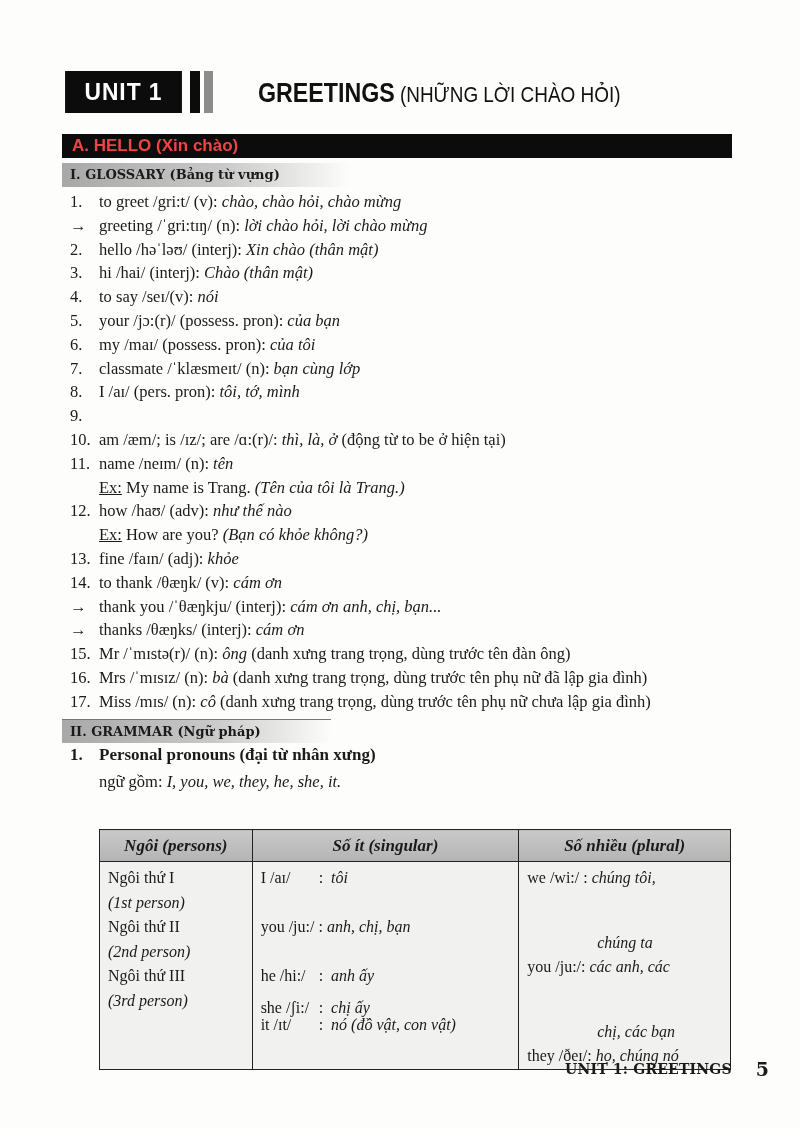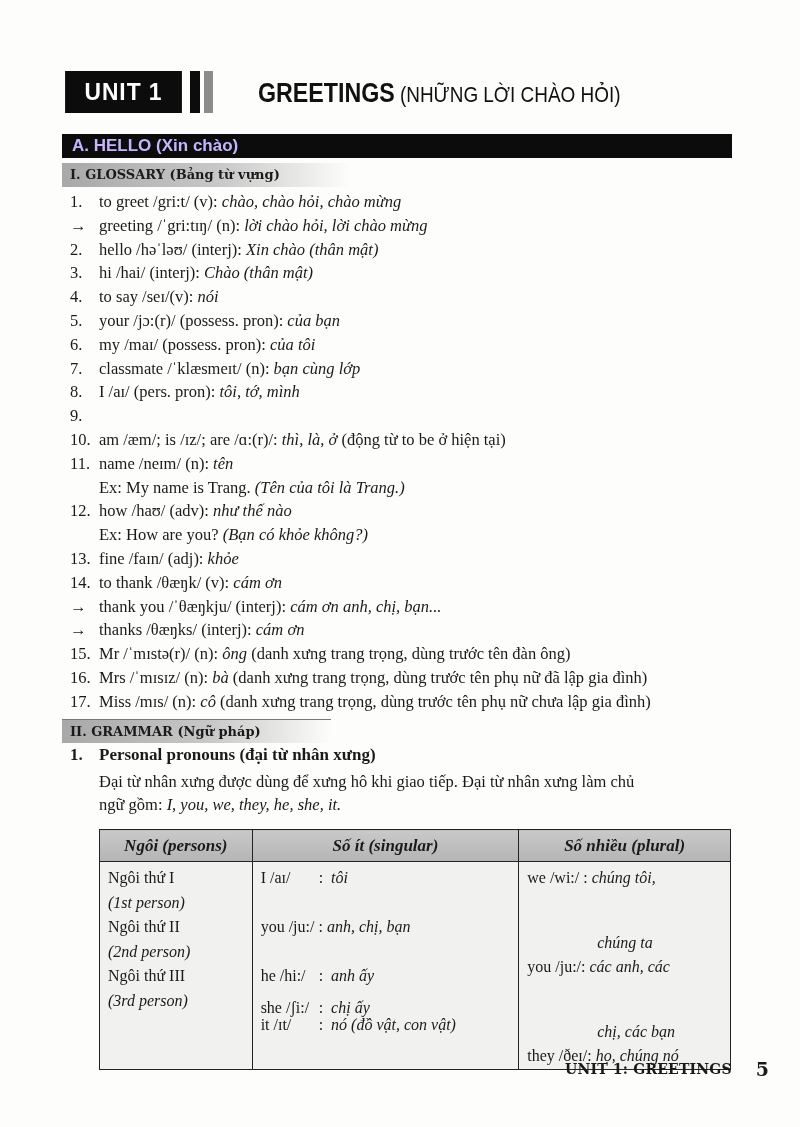--- a/index.html
+++ b/index.html
@@ -14,37 +14,37 @@
                 display: flex; align-items: center; justify-content: center; letter-spacing: 1px; transform: scaleX(0.95); }
     .unit-bar-black { width: 10px; height: 42px; background: #0c0c0c; margin-left: 5px; }
     .unit-bar-gray  { width: 9px; height: 42px; background: #8c8c8c; margin-left: 4px; }
     .unit-title { position: absolute; left: 258px; top: 78px; font-family: "Liberation Sans", sans-serif;
                   color: #111; white-space: nowrap; transform: scaleX(0.86); transform-origin: left center; }
     .unit-title .en { font-weight: bold; font-size: 27px; }
     .unit-title .vi { font-size: 22px; margin-left: 6px; }
 
     
     .section-bar { position: absolute; left: 62px; top: 134px; width: 670px; height: 24px; background: #0c0c0c;
-                   color: #c4b5fd; font-family: "Liberation Sans", sans-serif; font-weight: bold; font-size: 17px;
+                   color: #ef4444; font-family: "Liberation Sans", sans-serif; font-weight: bold; font-size: 17px;
                    line-height: 24px; padding-left: 10px; }
     .sub-heading { position: absolute; left: 62px; height: 24px; padding-left: 8px; padding-right: 70px;
                    font-family: "DejaVu Serif", serif; font-weight: bold; font-size: 13px; line-height: 24px;
                    background: linear-gradient(to right, #a8a8a8 0%, #c8c8c8 55%, rgba(240,240,240,0) 100%); }
     .glossary-heading { top: 163px; }
     .grammar-heading  { top: 719px; border-top: 1px solid #777; }
 
     
     .glossary { position: absolute; left: 70px; top: 190px; width: 680px;
                 font-family: "Liberation Serif", serif; font-size: 16.5px; }
     .g-row { height: 23.8px; line-height: 23.8px; white-space: nowrap; display: flex; }
     .g-num { width: 29px; flex: none; }
     .g-text { flex: none; }
     .g-row.ex .g-num { width: 29px; }
     .vi-it { font-style: italic; }
-    .ex-label { }
+    .ex-label { text-decoration: underline; }
     .bold { font-weight: normal; }
 
     
     .grammar-sub { position: absolute; left: 70px; top: 745px; font-family: "Liberation Serif", serif; font-size: 17px;
                    font-weight: bold; display: flex; }
     .grammar-sub .g-num { width: 29px; }
     .grammar-desc { position: absolute; left: 99px; top: 770px; width: 640px; font-family: "Liberation Serif", serif;
                     font-size: 16.5px; line-height: 23px; }
 
     
@@ -180,21 +180,20 @@
     </div>
 </div>
 
 <div class="sub-heading grammar-heading">II. GRAMMAR (Ngữ pháp)</div>
 
 <div class="grammar-sub">
   <span class="g-num">1.</span>
   <span>Personal pronouns (đại từ nhân xưng)</span>
 </div>
 <div class="grammar-desc">
-  <div>Đại từ nhân xưng được dùng để xưng hô khi giao tiếp. Đại từ nhân xưng làm chủ</div>
   <div><span>ngữ gồm: </span><span class="vi-it">I, you, we, they, he, she, it.</span></div>
 </div>
 
 <table class="pronoun-table">
   <thead>
     <tr>
       <th class="col1">Ngôi (persons)</th>
       <th class="col2">Số ít (singular)</th>
       <th class="col3">Số nhiều (plural)</th>
     </tr>

